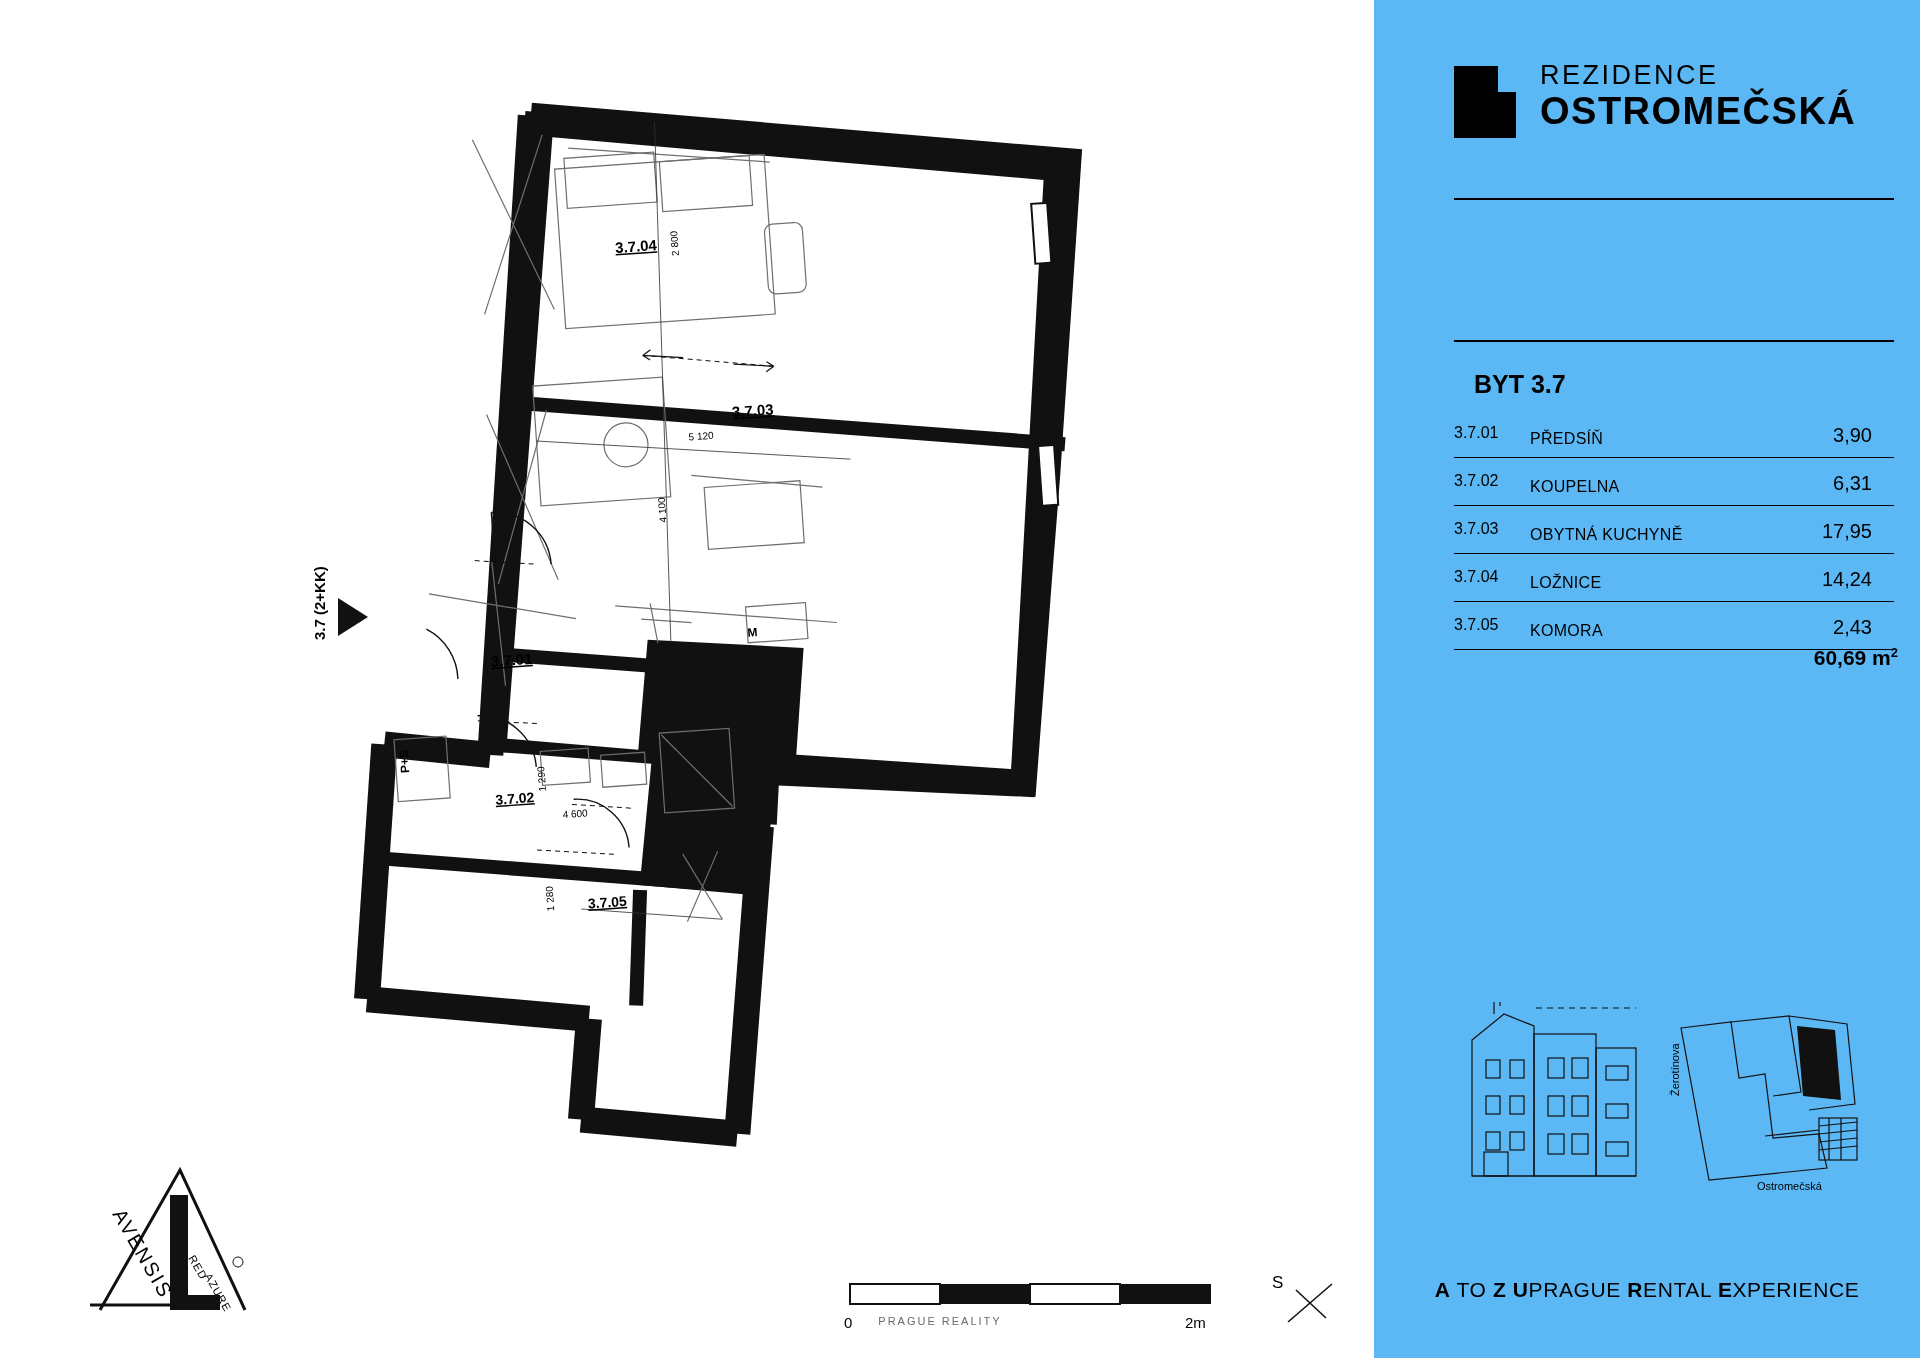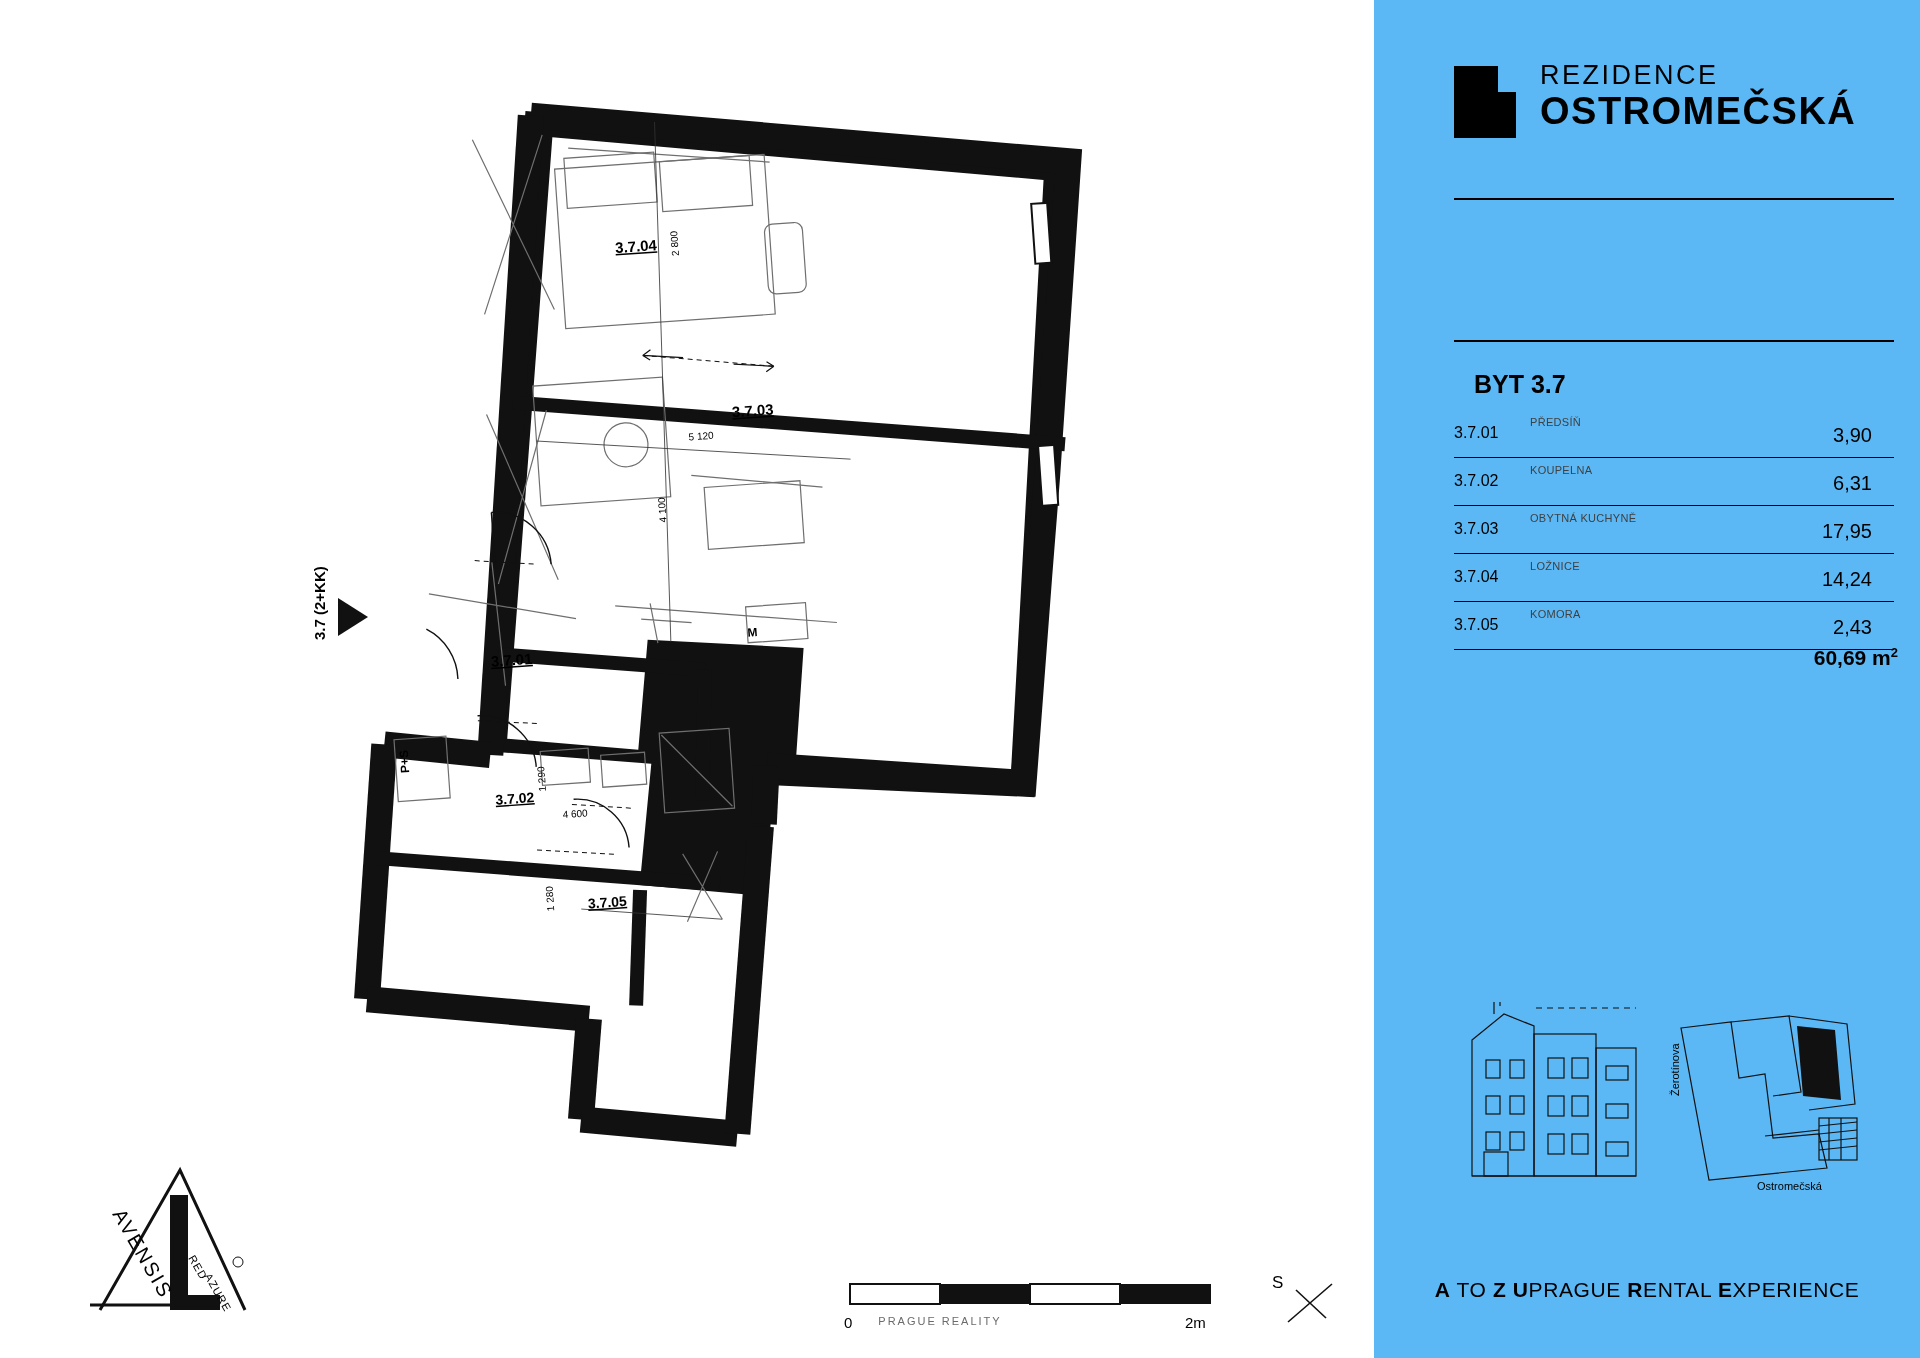--- a/index.html
+++ b/index.html
@@ -34,21 +34,21 @@
   .meta-col .mlabel{font-size:20px;letter-spacing:1.2px;color:#000;}
   .meta-col .mval{font-size:23px;font-weight:bold;color:#000;margin-top:26px;}
   .meta-div{position:absolute;top:4px;width:2px;height:66px;background:#000;}
 
   #flat-title{
     position:absolute;left:80px;top:370px;font-size:25px;font-weight:bold;color:#000;margin-left:20px;
   }
   #room-table{position:absolute;left:80px;top:410px;width:440px;}
   .room-row{position:relative;height:47px;border-bottom:1px solid #000;}
   .room-row .rcode{position:absolute;left:0;top:14px;font-size:16px;color:#000;}
-  .room-row .rname{position:absolute;left:76px;top:6px;font-size:11px;color:#404040;letter-spacing:.3px;}
+  .room-row .rname{position:absolute;left:76px;top:20px;font-size:16px;color:#000000;letter-spacing:.3px;}
   .room-row .rarea{position:absolute;right:22px;top:14px;font-size:20px;color:#000;}
   #total{position:absolute;right:22px;top:645px;font-size:21px;font-weight:bold;color:#000;}
   #total sup{font-size:13px;}
 
   
   #thumbs{position:absolute;left:80px;top:1000px;width:440px;height:200px;}
   #facade{position:absolute;left:10px;top:0;width:180px;height:190px;}
   #site{position:absolute;left:215px;top:8px;width:215px;height:185px;}
 
   #tagline{

